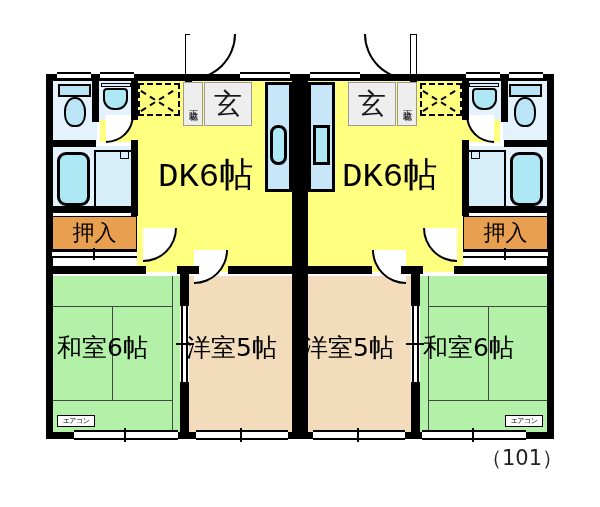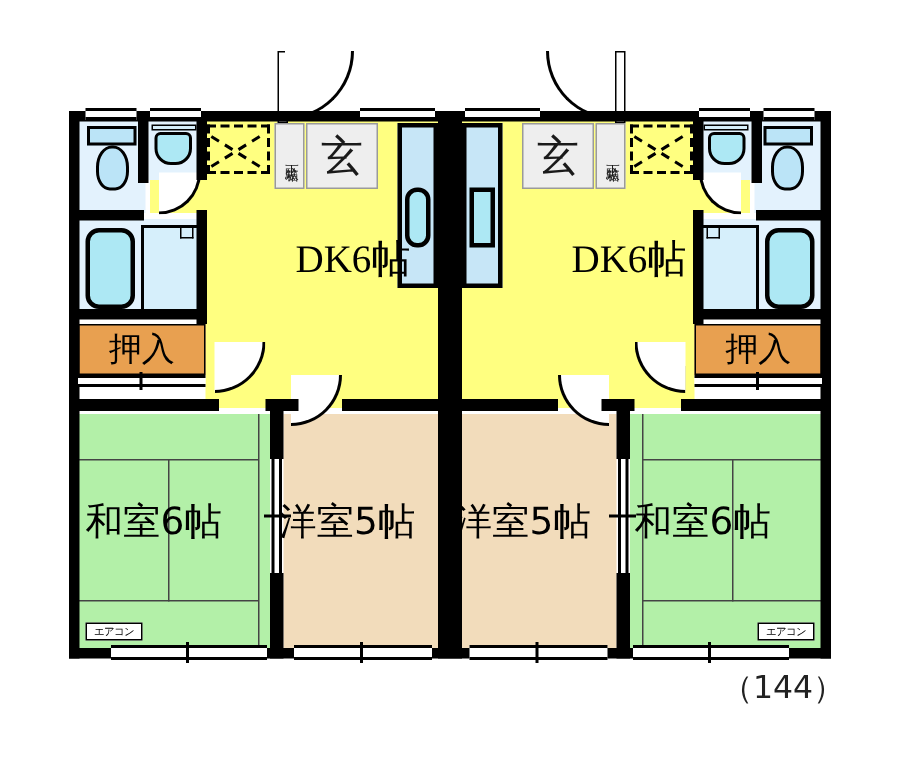--- a/index.html
+++ b/index.html
@@ -12,22 +12,22 @@
 
   
   .wall{position:absolute;background:#000000;}
 
   
   .thin{position:absolute;background:#000000;}
 
   
   .rlabel{position:absolute;color:#000;font-size:25px;line-height:1;
           white-space:nowrap;font-family:"DejaVu Sans","Liberation Sans",sans-serif;}
-  .dklabel{position:absolute;color:#000;font-size:26px;line-height:1;white-space:nowrap;
-           font-family:Liberation Serif, serif;margin-left:39px;}
+  .dklabel{position:absolute;color:#000;font-size:34px;line-height:1;white-space:nowrap;
+           font-family:Liberation Mono, monospace;}
 
   
   .boxlab{position:absolute;box-sizing:border-box;border:1px solid #9a9a9a;
           background:#eeeeee;display:flex;align-items:center;justify-content:center;
           color:#1a1a1a;font-family:"DejaVu Sans","Liberation Sans",sans-serif;}
   .genkan{font-size:28px;}
   .geta{font-size:9px;writing-mode:vertical-rl;letter-spacing:1px;line-height:1.05;}
 
   
   .oshi{position:absolute;box-sizing:border-box;background:#E8A050;border:1px solid #000;
@@ -235,15 +235,15 @@
   <div class="aircon" style="left:505px;top:415px;width:38px;height:12px;">エアコン</div>
 
   <div class="dklabel" style="left:158px;top:160px;">DK6帖</div>
   <div class="dklabel" style="left:342px;top:160px;">DK6帖</div>
 
   <div class="rlabel" style="left:57px;top:335px;">和室6帖</div>
   <div class="rlabel" style="left:186px;top:335px;">洋室5帖</div>
   <div class="rlabel" style="left:303px;top:335px;">洋室5帖</div>
   <div class="rlabel" style="left:423px;top:335px;">和室6帖</div>
 
-  <div class="unitno" style="left:481px;top:444px;">（144）</div>
+  <div class="unitno" style="left:481px;top:444px;">（101）</div>
 
 </div>
 
 </body></html>

